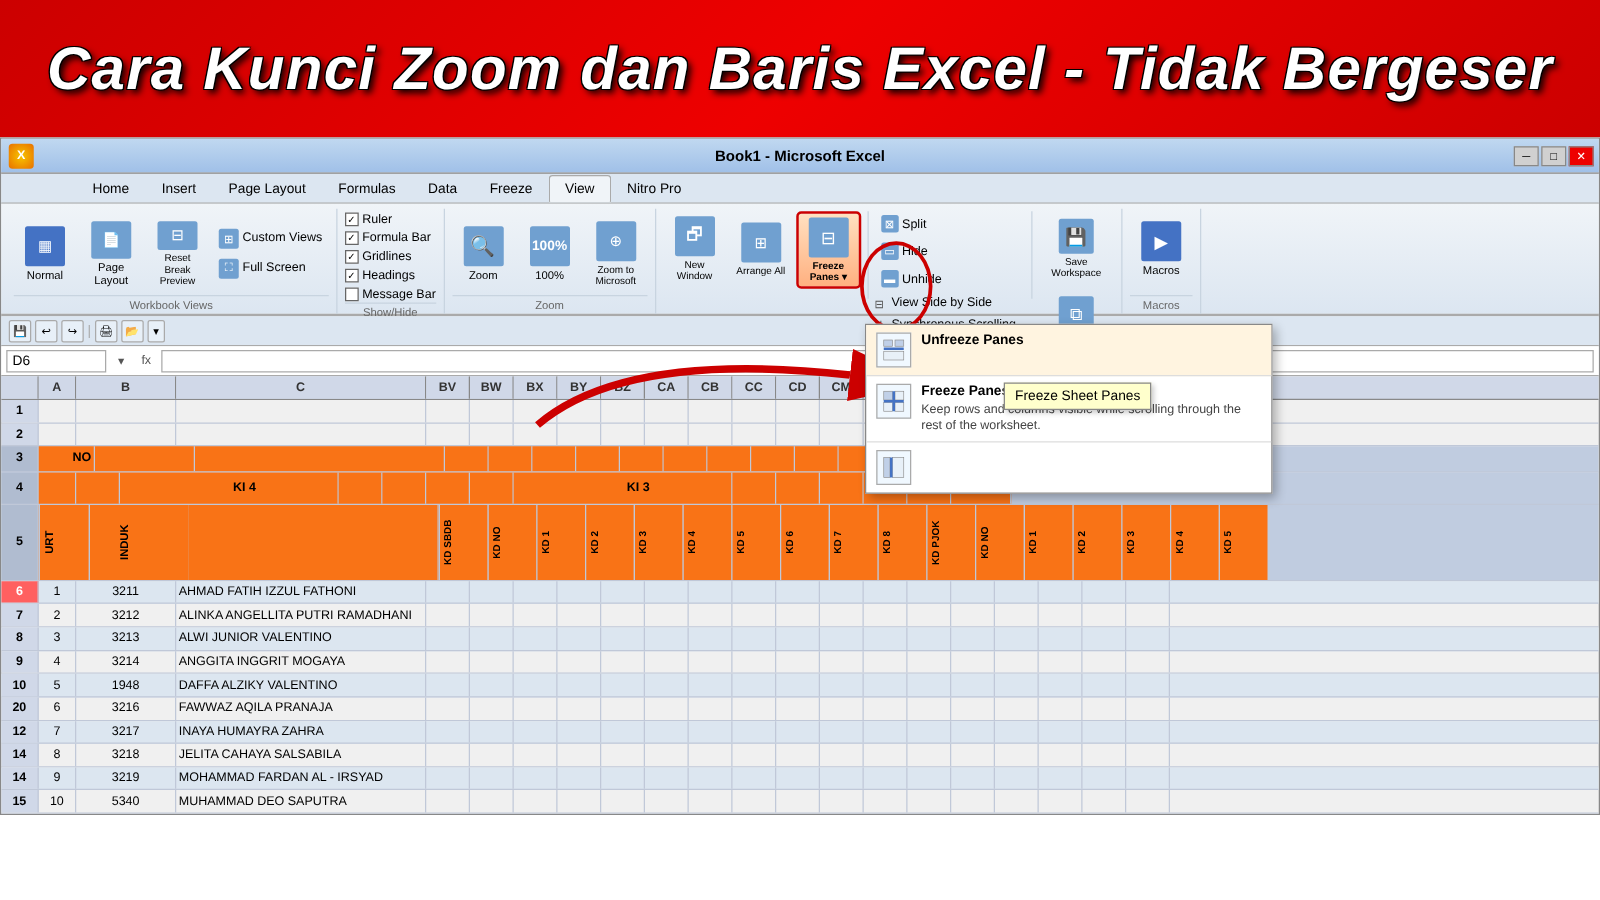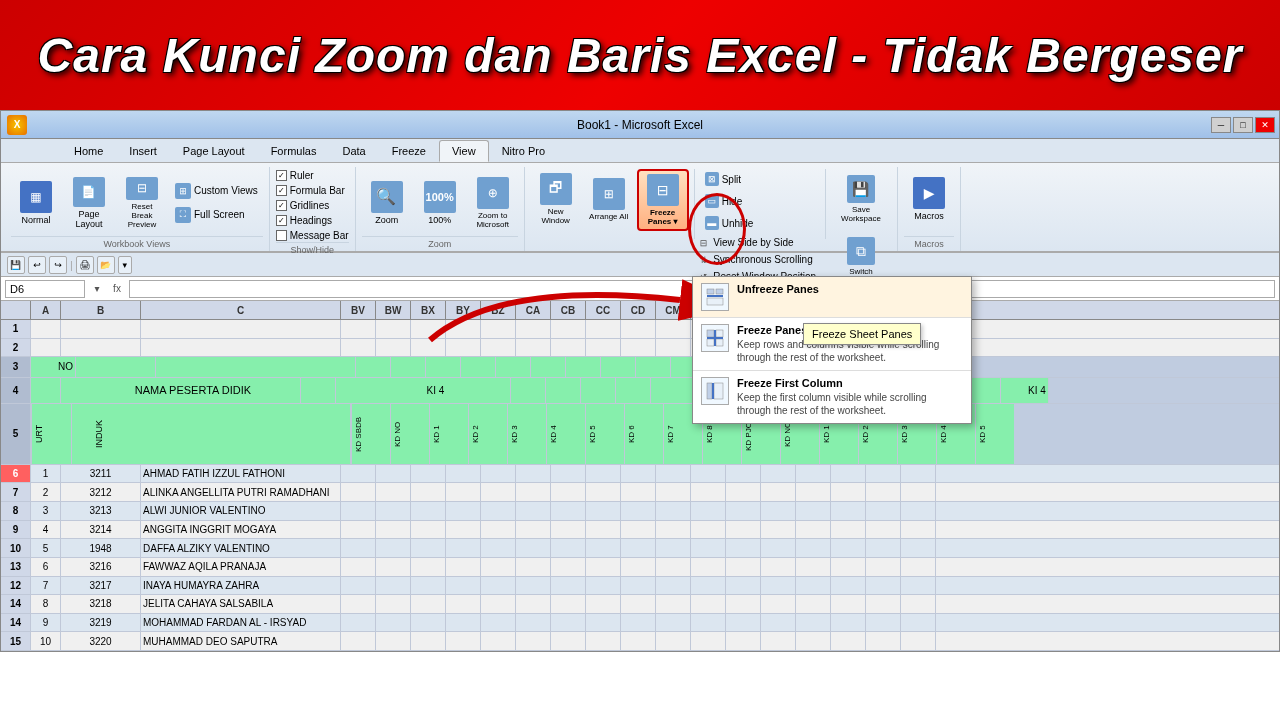--- a/index.html
+++ b/index.html
@@ -34,21 +34,21 @@
       height: 28px;
       display: flex;
       align-items: center;
       justify-content: center;
       position: relative;
       border-bottom: 1px solid #888;
     }
     .title-bar-text {
       font-size: 12px;
       color: #000;
-      font-weight: normal;
+      font-weight: bold;
     }
     .title-bar-controls {
       position: absolute;
       right: 4px;
       display: flex;
       gap: 2px;
     }
     .tb-btn {
       width: 20px;
       height: 16px;
@@ -303,31 +303,31 @@
       display: flex;
       align-items: center;
       overflow: hidden;
       white-space: nowrap;
     }
     .cell.row-num { background: #d0d8e8; font-weight: bold; justify-content: center; min-width: 30px; }
     .cell.wide { min-width: 80px; }
     .cell.very-wide { min-width: 200px; }
     .cell.center { justify-content: center; }
     .cell.bold { font-weight: bold; }
-    .cell.header-cell { background: #86efac; font-weight: normal; justify-content: center; padding-left: 27px; }
+    .cell.header-cell { background: #f97316; font-weight: bold; justify-content: center; padding-left: 27px; }
 
     
     .dropdown-menu {
       position: absolute;
       left: 692px;
-      top: 276px;
+      top: 259px;
       background: #fff;
       border: 1px solid #888;
       box-shadow: 3px 3px 8px rgba(0,0,0,0.3);
-      width: 280px;
+      width: 326px;
       z-index: 100;
     }
     .menu-item {
       display: flex;
       align-items: flex-start;
       padding: 6px 8px;
       cursor: pointer;
       gap: 8px;
     }
     .menu-item.highlighted { background: #fff4e0; }
@@ -684,21 +684,20 @@
         <div class="cell header-cell" style="min-width:35px;">0</div>
         <div class="cell header-cell" style="min-width:35px;"></div>
         <div class="cell header-cell" style="min-width:35px;"></div>
         <div class="cell header-cell" style="min-width:35px;"></div>
         <div class="cell header-cell" style="min-width:35px;"></div>
       </div>
 
       <div class="ss-row" style="background:#c0cce0; height:28px;">
         <div class="cell row-num" style="background:#b0bcd0;">4</div>
         <div class="cell header-cell"></div>
-        <div class="cell header-cell wide bold" style="min-width:240px;font-size:11px;">NAMA PESERTA DIDIK</div>
         <div class="cell header-cell" style="min-width:35px;"></div>
         <div class="cell header-cell bold" style="min-width:175px;" colspan="5">KI 4</div>
         <div class="cell header-cell" style="min-width:35px;"></div>
         <div class="cell header-cell" style="min-width:35px;"></div>
         <div class="cell header-cell" style="min-width:35px;"></div>
         <div class="cell header-cell" style="min-width:35px;"></div>
         <div class="cell header-cell bold" style="min-width:175px;">KI 3</div>
         <div class="cell header-cell" style="min-width:35px;"></div>
         <div class="cell header-cell" style="min-width:35px;"></div>
         <div class="cell header-cell" style="min-width:35px;"></div>
@@ -840,21 +839,21 @@
           <div class="cell" style="min-width:35px;"></div>
           <div class="cell" style="min-width:35px;"></div>
           <div class="cell" style="min-width:35px;"></div>
           <div class="cell" style="min-width:35px;"></div>
           <div class="cell" style="min-width:35px;"></div>
           <div class="cell" style="min-width:35px;"></div>
           <div class="cell" style="min-width:35px;"></div>
           <div class="cell" style="min-width:35px;"></div>
       </div>
       <div class="ss-row">
-        <div class="cell row-num">13</div>
+        <div class="cell row-num">20</div>
         <div class="cell center">6</div>
         <div class="cell center wide">3216</div>
         <div class="cell very-wide">FAWWAZ AQILA PRANAJA</div>
         <div class="cell" style="min-width:35px;"></div>
           <div class="cell" style="min-width:35px;"></div>
           <div class="cell" style="min-width:35px;"></div>
           <div class="cell" style="min-width:35px;"></div>
           <div class="cell" style="min-width:35px;"></div>
           <div class="cell" style="min-width:35px;"></div>
           <div class="cell" style="min-width:35px;"></div>
@@ -934,21 +933,21 @@
           <div class="cell" style="min-width:35px;"></div>
           <div class="cell" style="min-width:35px;"></div>
           <div class="cell" style="min-width:35px;"></div>
           <div class="cell" style="min-width:35px;"></div>
           <div class="cell" style="min-width:35px;"></div>
           <div class="cell" style="min-width:35px;"></div>
       </div>
       <div class="ss-row">
         <div class="cell row-num">15</div>
         <div class="cell center">10</div>
-        <div class="cell center wide">3220</div>
+        <div class="cell center wide">5340</div>
         <div class="cell very-wide">MUHAMMAD DEO SAPUTRA</div>
         <div class="cell" style="min-width:35px;"></div>
           <div class="cell" style="min-width:35px;"></div>
           <div class="cell" style="min-width:35px;"></div>
           <div class="cell" style="min-width:35px;"></div>
           <div class="cell" style="min-width:35px;"></div>
           <div class="cell" style="min-width:35px;"></div>
           <div class="cell" style="min-width:35px;"></div>
           <div class="cell" style="min-width:35px;"></div>
           <div class="cell" style="min-width:35px;"></div>
@@ -1002,24 +1001,20 @@
     </div>
 
     <div class="menu-item">
       <div class="menu-icon">
         <svg width="20" height="20" viewBox="0 0 20 20">
           <rect x="2" y="2" width="5" height="16" fill="#c0d0e8" stroke="#888" stroke-width="0.5"></rect>
           <rect x="9" y="2" width="9" height="16" fill="#e8f0f8" stroke="#888" stroke-width="0.5"></rect>
           <rect x="7" y="2" width="2" height="16" fill="#4472c4"></rect>
         </svg>
       </div>
-      <div class="menu-text">
-        <h4>Freeze First Column</h4>
-        <p>Keep the first column visible while scrolling through the rest of the worksheet.</p>
-      </div>
     </div>
   </div>
 
   <svg style="position:absolute; left:420px; top:260px; width:280px; height:90px; pointer-events:none; z-index:60;" viewBox="0 0 280 90">
     <defs>
       <marker id="arrowhead" markerWidth="10" markerHeight="7" refX="0" refY="3.5" orient="auto">
         <polygon points="0 0, 10 3.5, 0 7" fill="#cc0000"></polygon>
       </marker>
     </defs>
     <path d="M 10 80 Q 80 20 260 40" stroke="#cc0000" stroke-width="6" fill="none" marker-end="url(#arrowhead)"></path>

